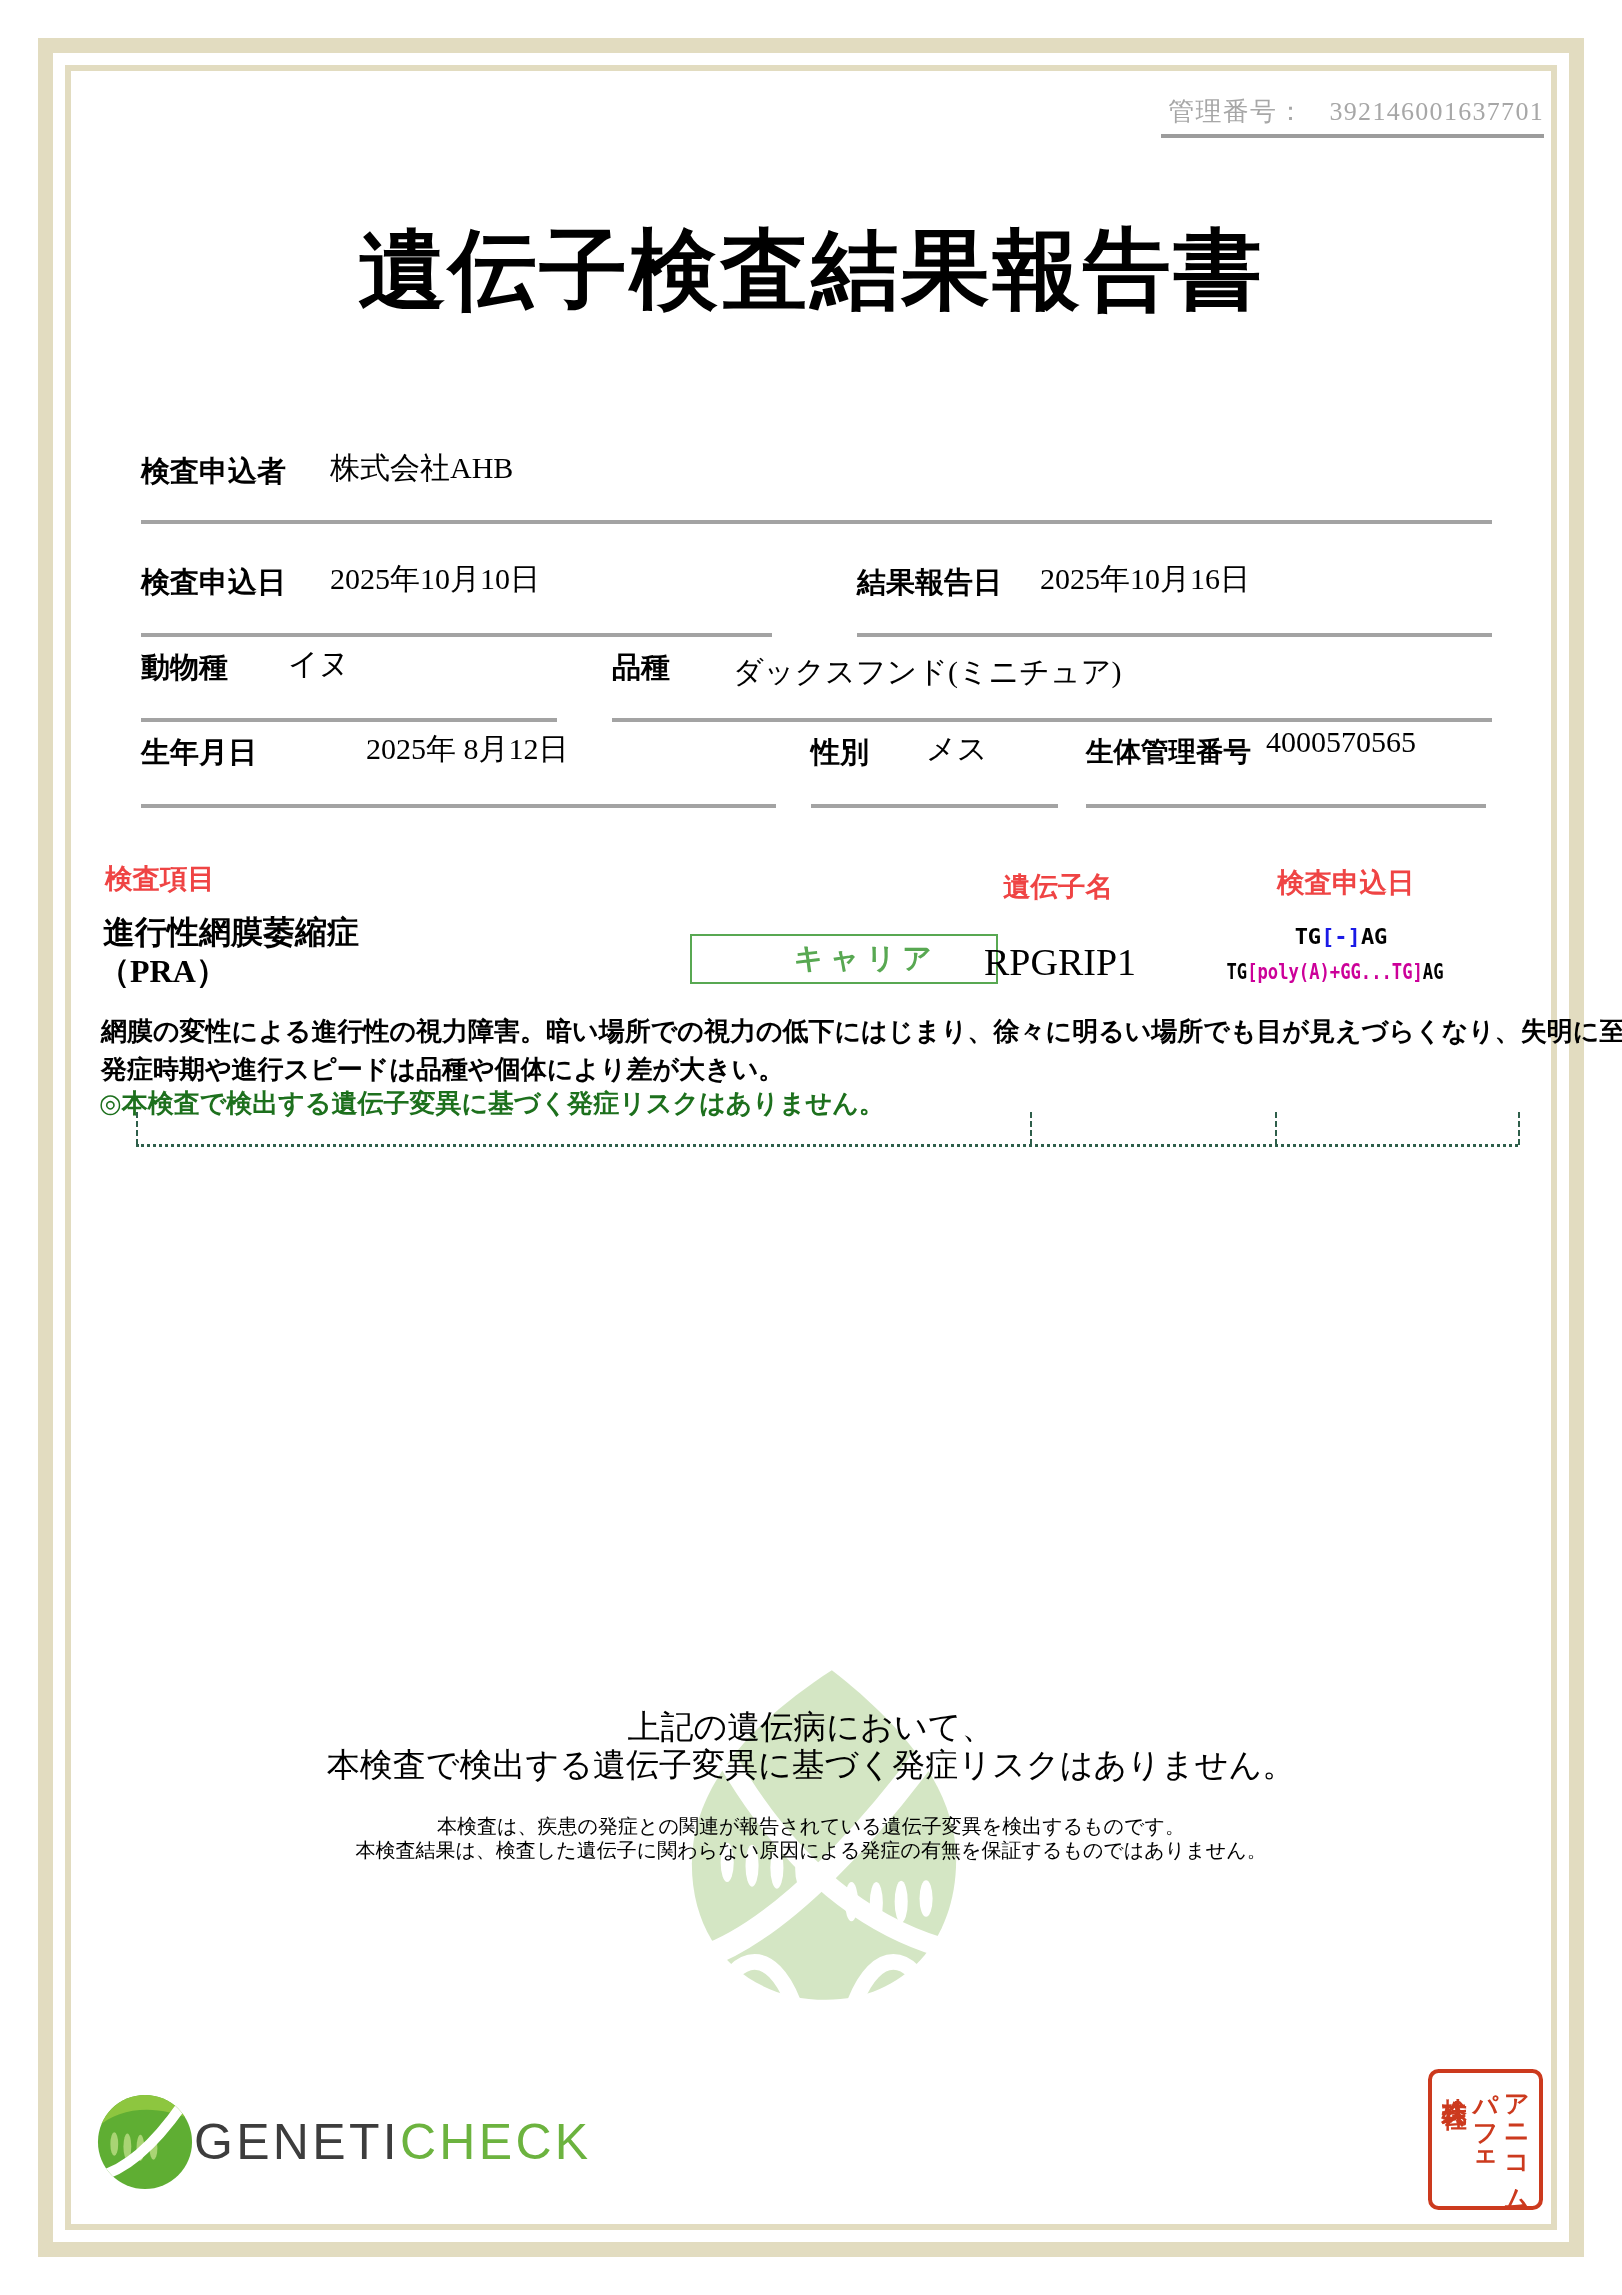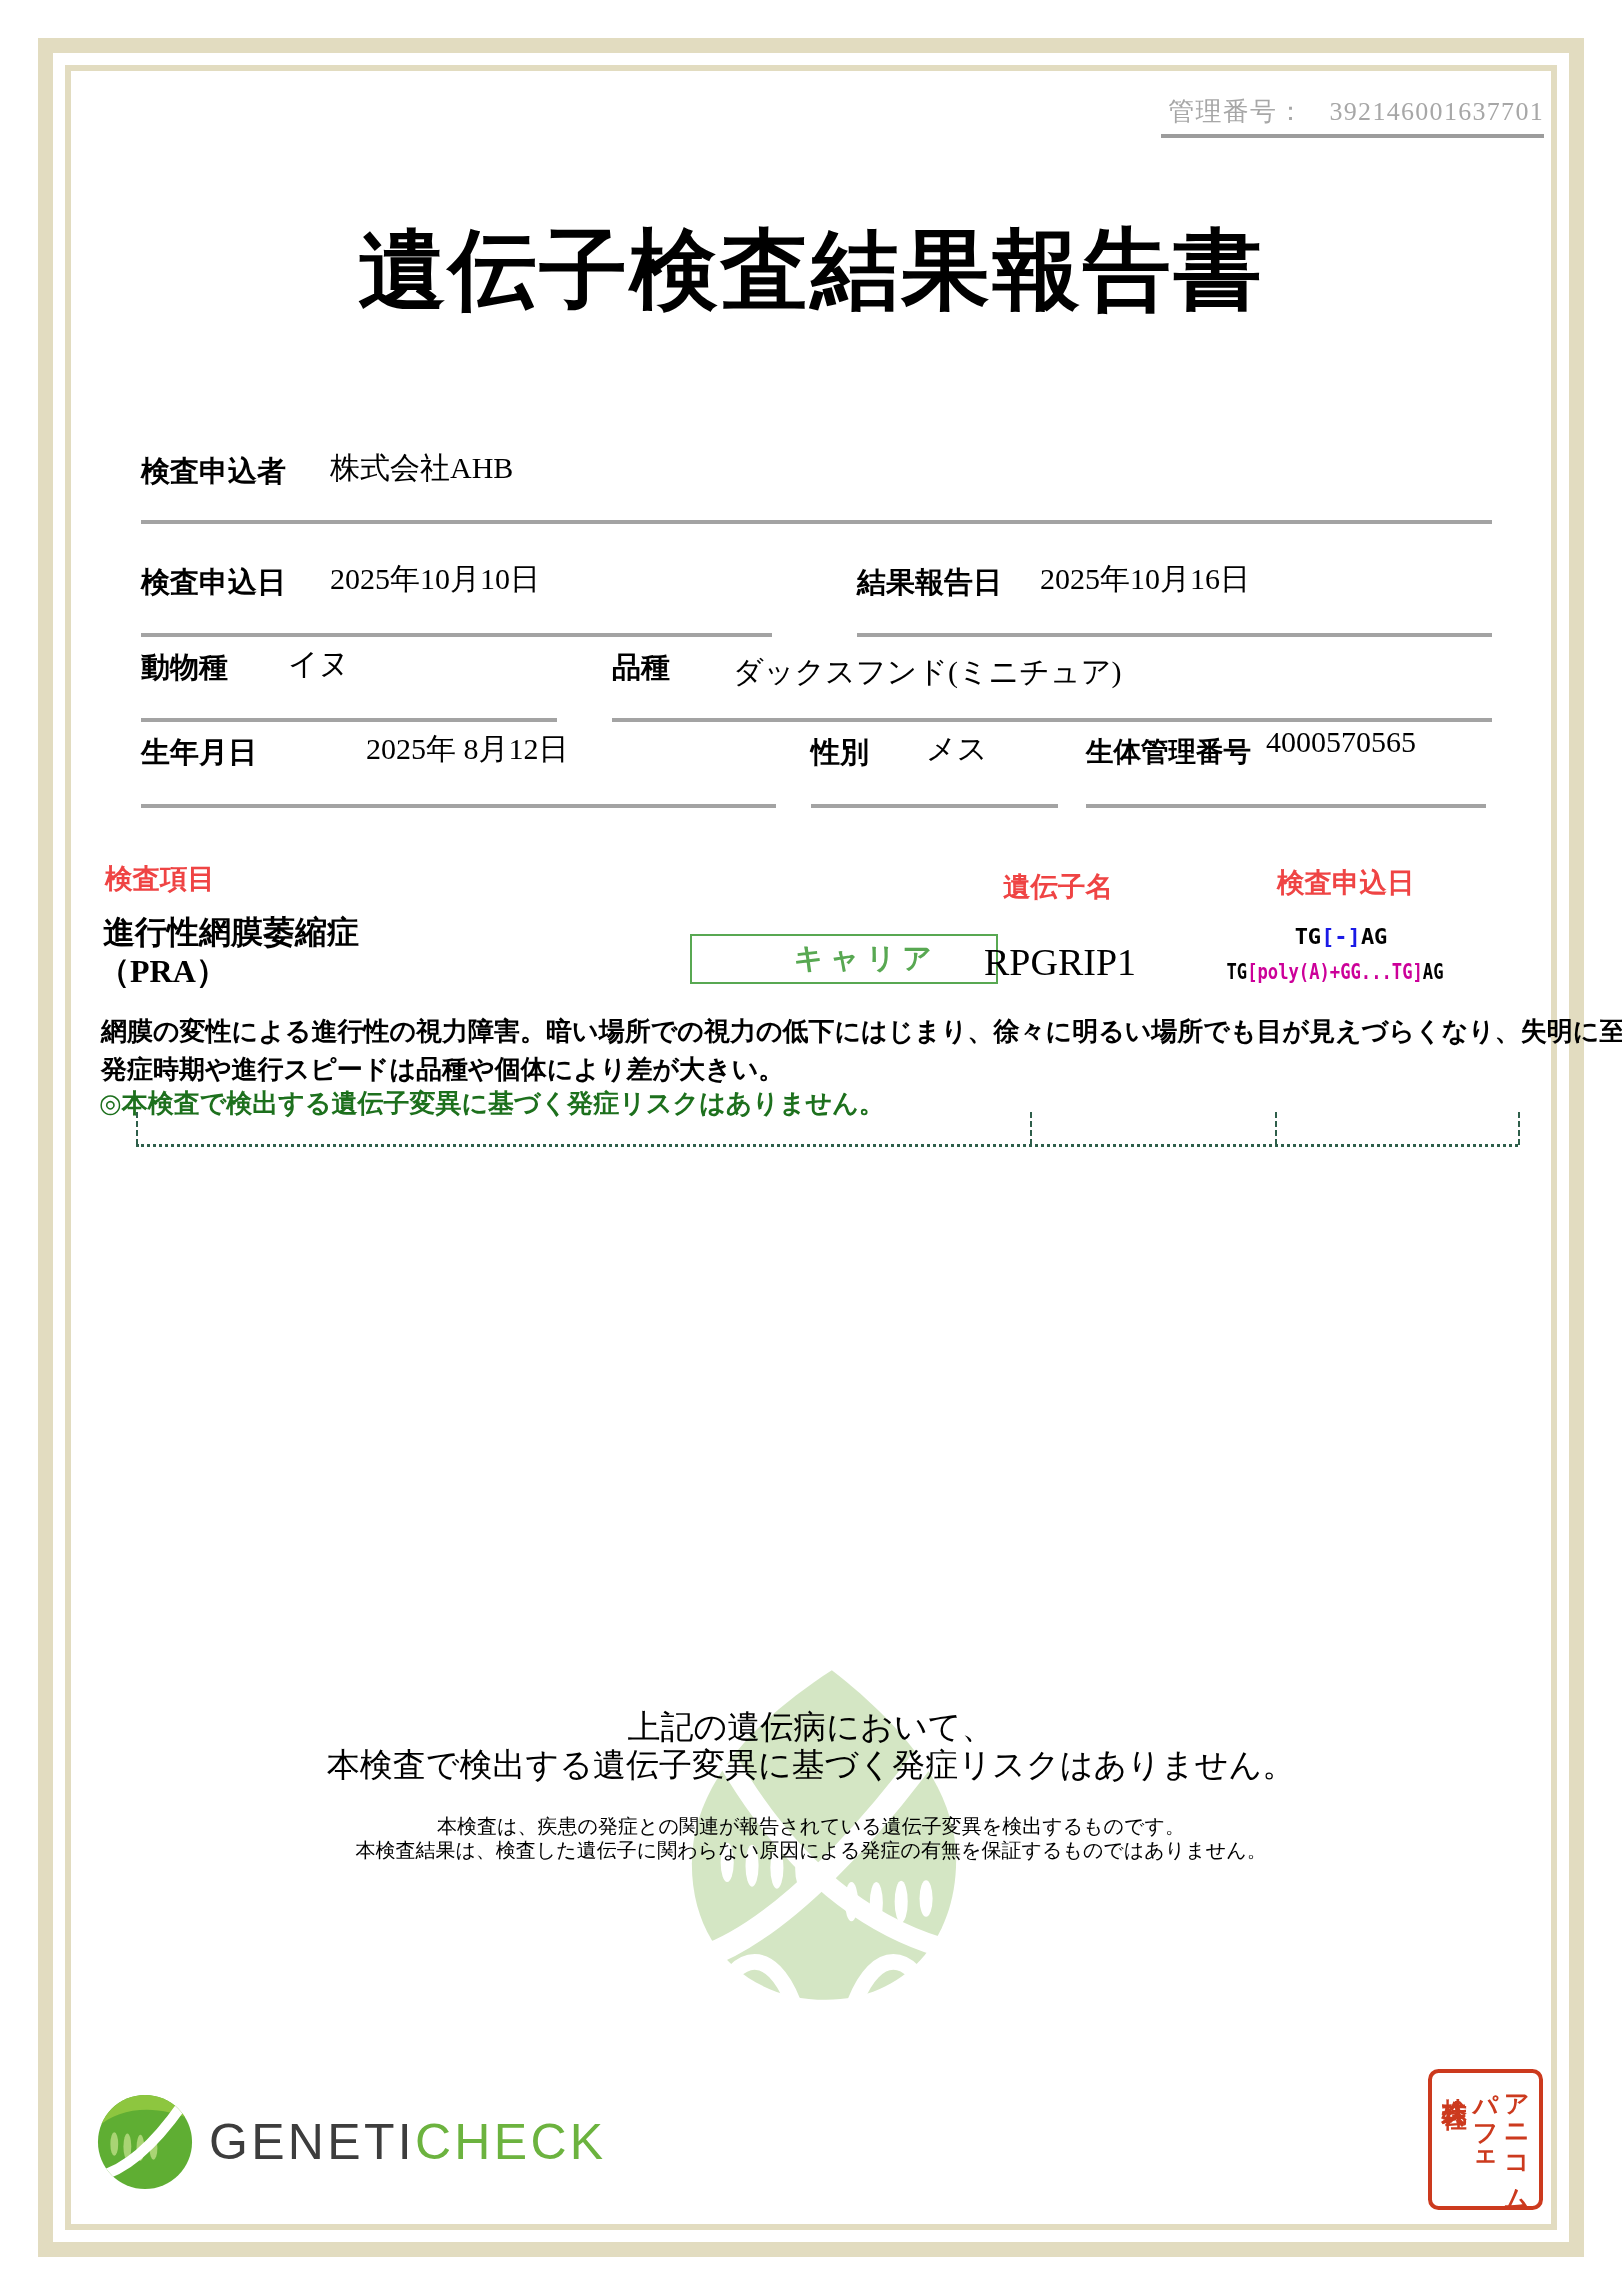--- a/index.html
+++ b/index.html
@@ -38,21 +38,21 @@
   .dotted-h{top:1144px;left:136px;width:1382px;border-top:3.3px dotted #2e5f4a;}
   .dotted-v{top:1112px;height:33px;width:0;border-left:2px dashed #2e5f4a;}
 
   .center-line{left:0;width:100%;text-align:center;white-space:nowrap;
                font-family:"Liberation Sans","DejaVu Sans",sans-serif;}
   .sum-main{font-size:33px;}
   .sum-note{font-size:20px;}
 
   .logo-wrap{top:2093px;left:96px;display:flex;align-items:center;}
   .logo-text{font-family:"Liberation Sans","DejaVu Sans",sans-serif;font-size:50px;letter-spacing:3.3px;
-             margin-left:15px;white-space:nowrap;}
+             margin-left:0;white-space:nowrap;}
   .logo-text .dark{color:#3d3d3d;}
   .logo-text .green{color:#6cb33f;}
 
   .company{top:2123px;left:1171px;font-size:34px;font-weight:bold;white-space:nowrap;}
   .seal{top:2069px;left:1428px;width:94px;height:125px;border:4.6px solid #cc3a1e;border-radius:10.5px;
         display:flex;flex-direction:row;justify-content:space-between;padding:3.9px 6.5px;box-sizing:content-box;}
   .seal span{writing-mode:vertical-rl;text-orientation:upright;color:#cc3a1e;font-weight:bold;
              font-size:25px;line-height:1;letter-spacing:2.6px;display:block;margin:0 auto;}
   .z1{z-index:1;} .z2{z-index:2;} .z3{z-index:3;}
 </style>

